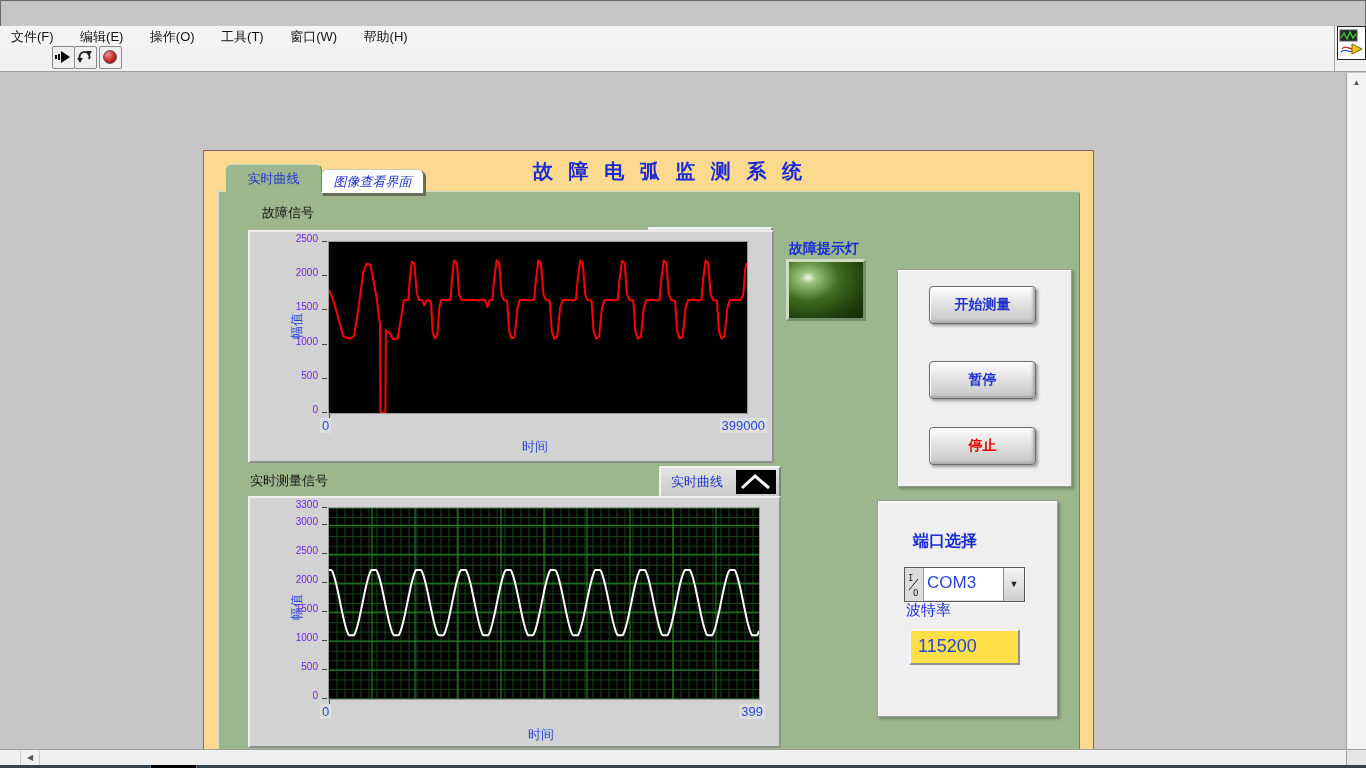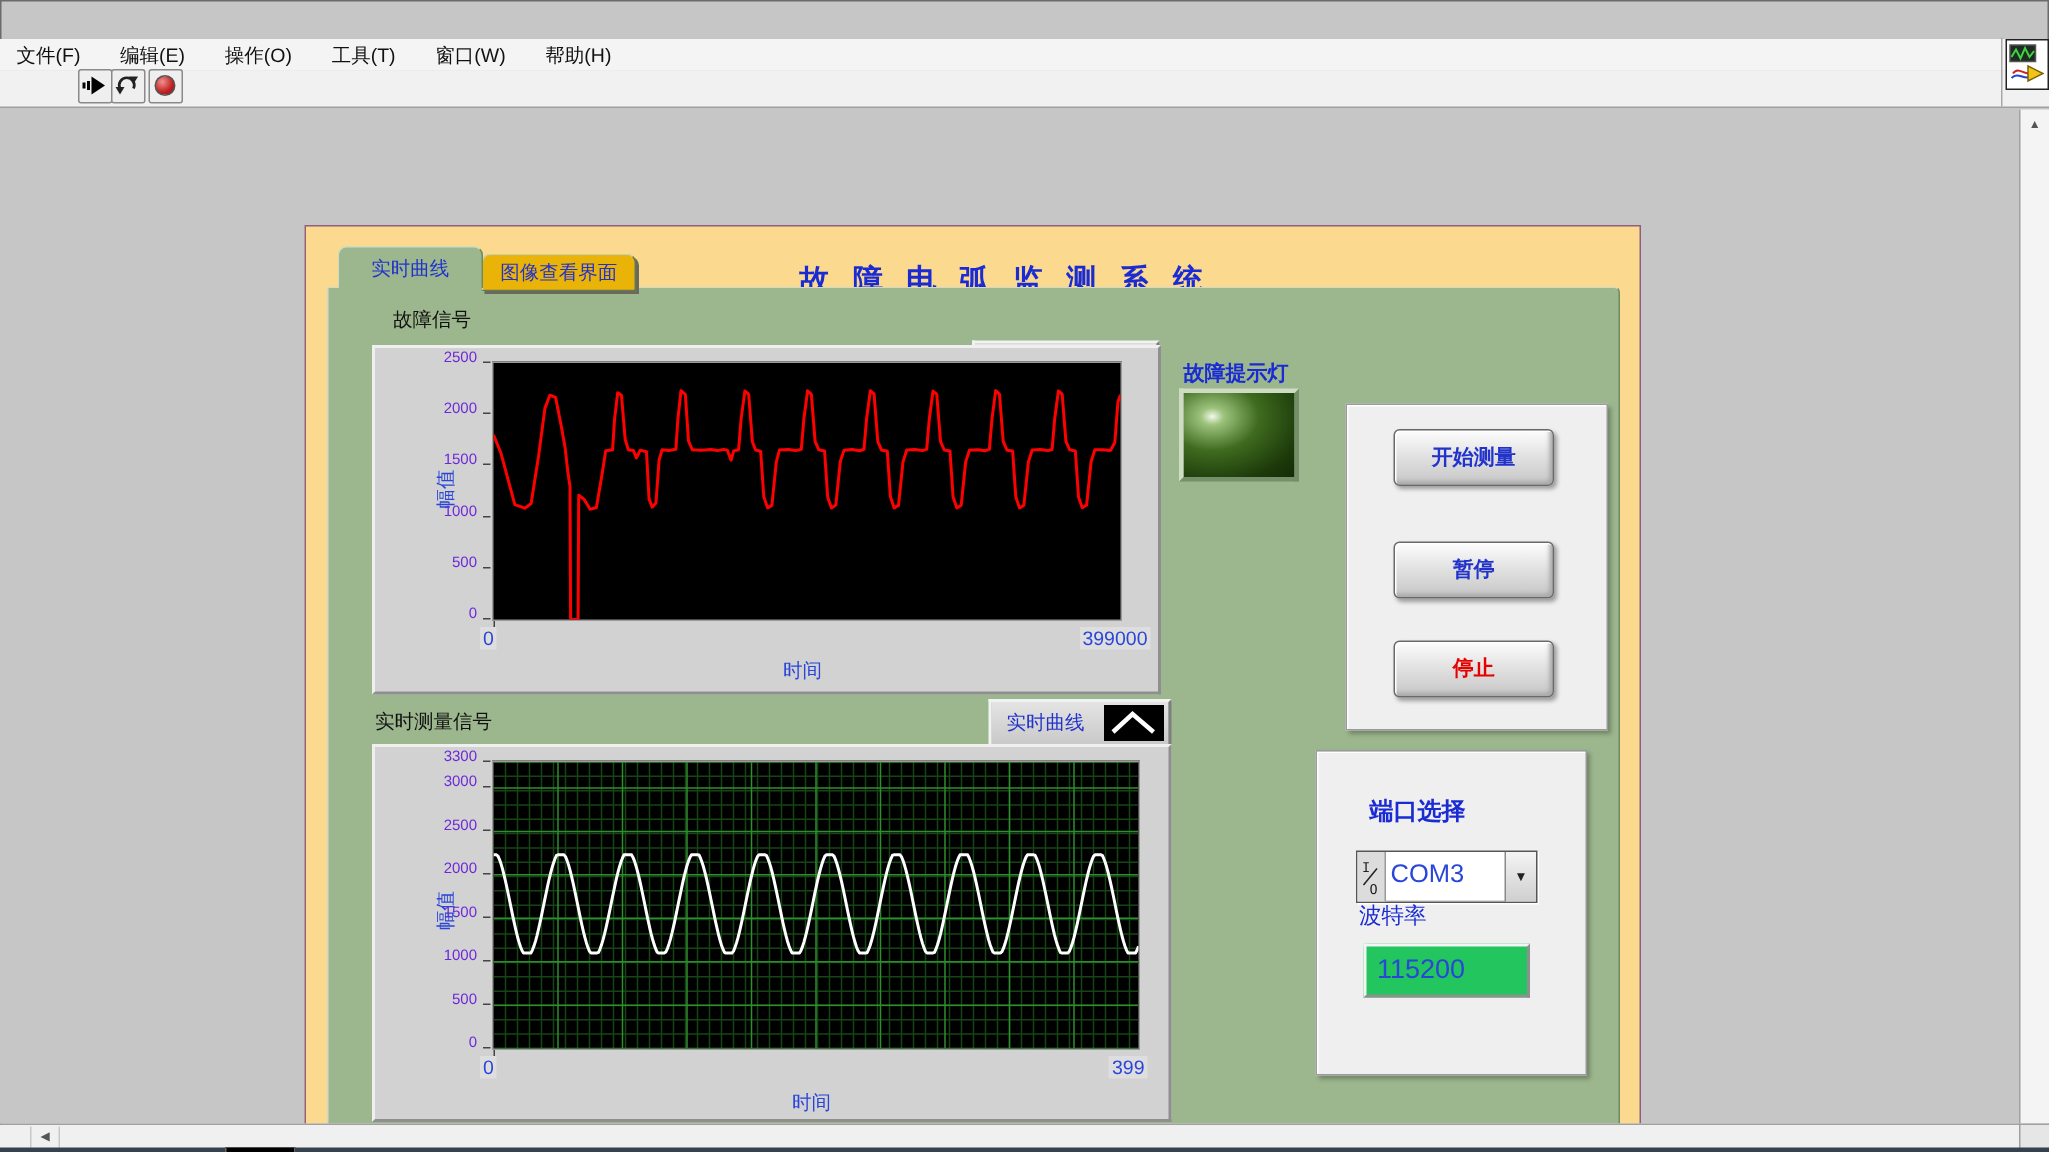--- a/index.html
+++ b/index.html
@@ -26,24 +26,24 @@
   .visep{position:absolute;left:1334px;top:25px;width:1px;height:46px;background:#a8a8a8;}
   .viicon{position:absolute;left:1337px;top:26px;width:27px;height:32px;background:#fff;border:1px solid #222;}
   
   .frontpanel{position:absolute;left:0;top:72px;width:1366px;height:677px;background:#c6c6c6;}
   .yellowpanel{position:absolute;left:203px;top:78px;width:889px;height:664px;background:#fbd98e;border:1px solid #8f5f7f;}
   .greenpage{position:absolute;left:218px;top:119px;width:860px;height:616px;background:#9cb78e;
     border:1px solid #6d8a60;border-top-color:#cfdcc3;border-left-color:#cfdcc3;border-radius:0 4px 4px 4px;}
   .tab{position:absolute;font-size:13px;color:#2233cc;text-align:center;border-radius:6px 6px 0 0;}
   .tab.active{left:225px;top:92px;width:95px;height:27px;line-height:27px;background:#9cb78e;
     border:1px solid #6d8a60;border-bottom:none;border-top-color:#cfdcc3;border-left-color:#cfdcc3;z-index:3;}
-  .tab.inactive{left:321px;top:97px;width:101px;height:23px;line-height:23px;background:#eab308;
-    border:1px solid #5f7a55;border-top-color:#c2d2b6;border-left-color:#c2d2b6;box-shadow:2px 2px 0 #6a6a5a;z-index:2;}
+  .tab.inactive{left:321px;top:97px;width:101px;height:23px;line-height:23px;background:#ffffff;
+    border:1px solid #5f7a55;border-top-color:#c2d2b6;border-left-color:#c2d2b6;box-shadow:2px 2px 0 #6a6a5a;z-index:2;font-style:italic;}
   .pagetitle{position:absolute;left:530px;top:86px;width:280px;text-align:center;font-size:20px;font-weight:bold;
-    letter-spacing:5px;color:#1a2bd4;margin-top:15px;}
+    letter-spacing:5px;color:#1a2bd4;}
   
   .chartgroup{position:absolute;background:#d2d2d2;border:2px solid;border-color:#efefef #8f8f8f #8f8f8f #efefef;}
   .plot{position:absolute;background:#000;border:1px solid #9a9a9a;}
   .ytick{position:absolute;left:0;text-align:right;color:#6d28d9;font-size:10px;}
   .ydash{position:absolute;width:5px;height:1px;background:#444;}
   .xdash{position:absolute;width:1px;height:5px;background:#444;}
   .ylab{position:absolute;color:#2946d8;font-size:13px;transform:rotate(-90deg);}
   .xlab{position:absolute;color:#2946d8;font-size:13px;}
   .xend{position:absolute;color:#2946d8;font-size:13px;background:#dedede;padding:0 2px;}
   .charttitle{position:absolute;font-size:13px;color:#111;}
@@ -62,21 +62,21 @@
     background:linear-gradient(180deg,#fdfdfd,#e3e3e3 45%,#c6c6c6);
     box-shadow:inset 1px 1px 0 #fff,inset -2px -2px 3px #a8a8a8,2px 2px 3px rgba(0,0,0,0.35);
     font-size:14px;font-weight:bold;color:#2233cc;text-align:center;line-height:34px;cursor:pointer;}
   .lvbutton.red{color:#e60000;}
   .combo{position:absolute;left:26px;top:66px;width:119px;height:33px;border:1px solid #555;background:#fff;
     box-shadow:1px 1px 0 #fff,inset -1px -1px 0 #ddd;}
   .combo .iocell{position:absolute;left:0;top:0;width:18px;height:33px;background:#dcdcdc;border-right:1px solid #9a9a9a;}
   .combo .value{position:absolute;left:22px;top:5px;font-size:17px;color:#2946d8;}
   .combo .drop{position:absolute;right:0;top:0;width:20px;height:33px;background:linear-gradient(#f4f4f4,#cfcfcf);
     border-left:1px solid #8a8a8a;text-align:center;line-height:33px;font-size:9px;color:#222;}
-  .bauddisp{position:absolute;left:31px;top:128px;width:100px;height:32px;background:#22c55e;border:2px solid;
+  .bauddisp{position:absolute;left:31px;top:128px;width:100px;height:32px;background:#fde047;border:2px solid;
     border-color:#f4f4f4 #8f8f8f #8f8f8f #f4f4f4;font-size:18px;color:#2946d8;line-height:30px;padding-left:7px;}
   
   .vscroll{position:absolute;left:1346px;top:73px;width:20px;height:676px;background:#f4f4f4;border-left:1px solid #a0a0a0;}
   .vscroll .arr{position:absolute;left:0;top:2px;width:19px;height:16px;text-align:center;font-size:8px;color:#555;line-height:16px;}
   .hscroll{position:absolute;left:0;top:749px;width:1346px;height:16px;background:#f0f0f0;border-top:1px solid #a0a0a0;}
   .hscroll .arr{position:absolute;left:20px;top:1px;width:18px;height:14px;text-align:center;font-size:8px;color:#555;line-height:14px;border-left:1px solid #c8c8c8;border-right:1px solid #c8c8c8;}
   .corner{position:absolute;left:1346px;top:749px;width:20px;height:16px;background:#e6e6e6;border-top:1px solid #a0a0a0;border-left:1px solid #a0a0a0;}
   .taskbar{position:absolute;left:0;top:765px;width:1366px;height:3px;background:#36414e;}
   .taskitem{position:absolute;left:150px;top:765px;width:45px;height:3px;background:#000;border-left:1px solid #666;border-right:1px solid #666;}
 </style>

